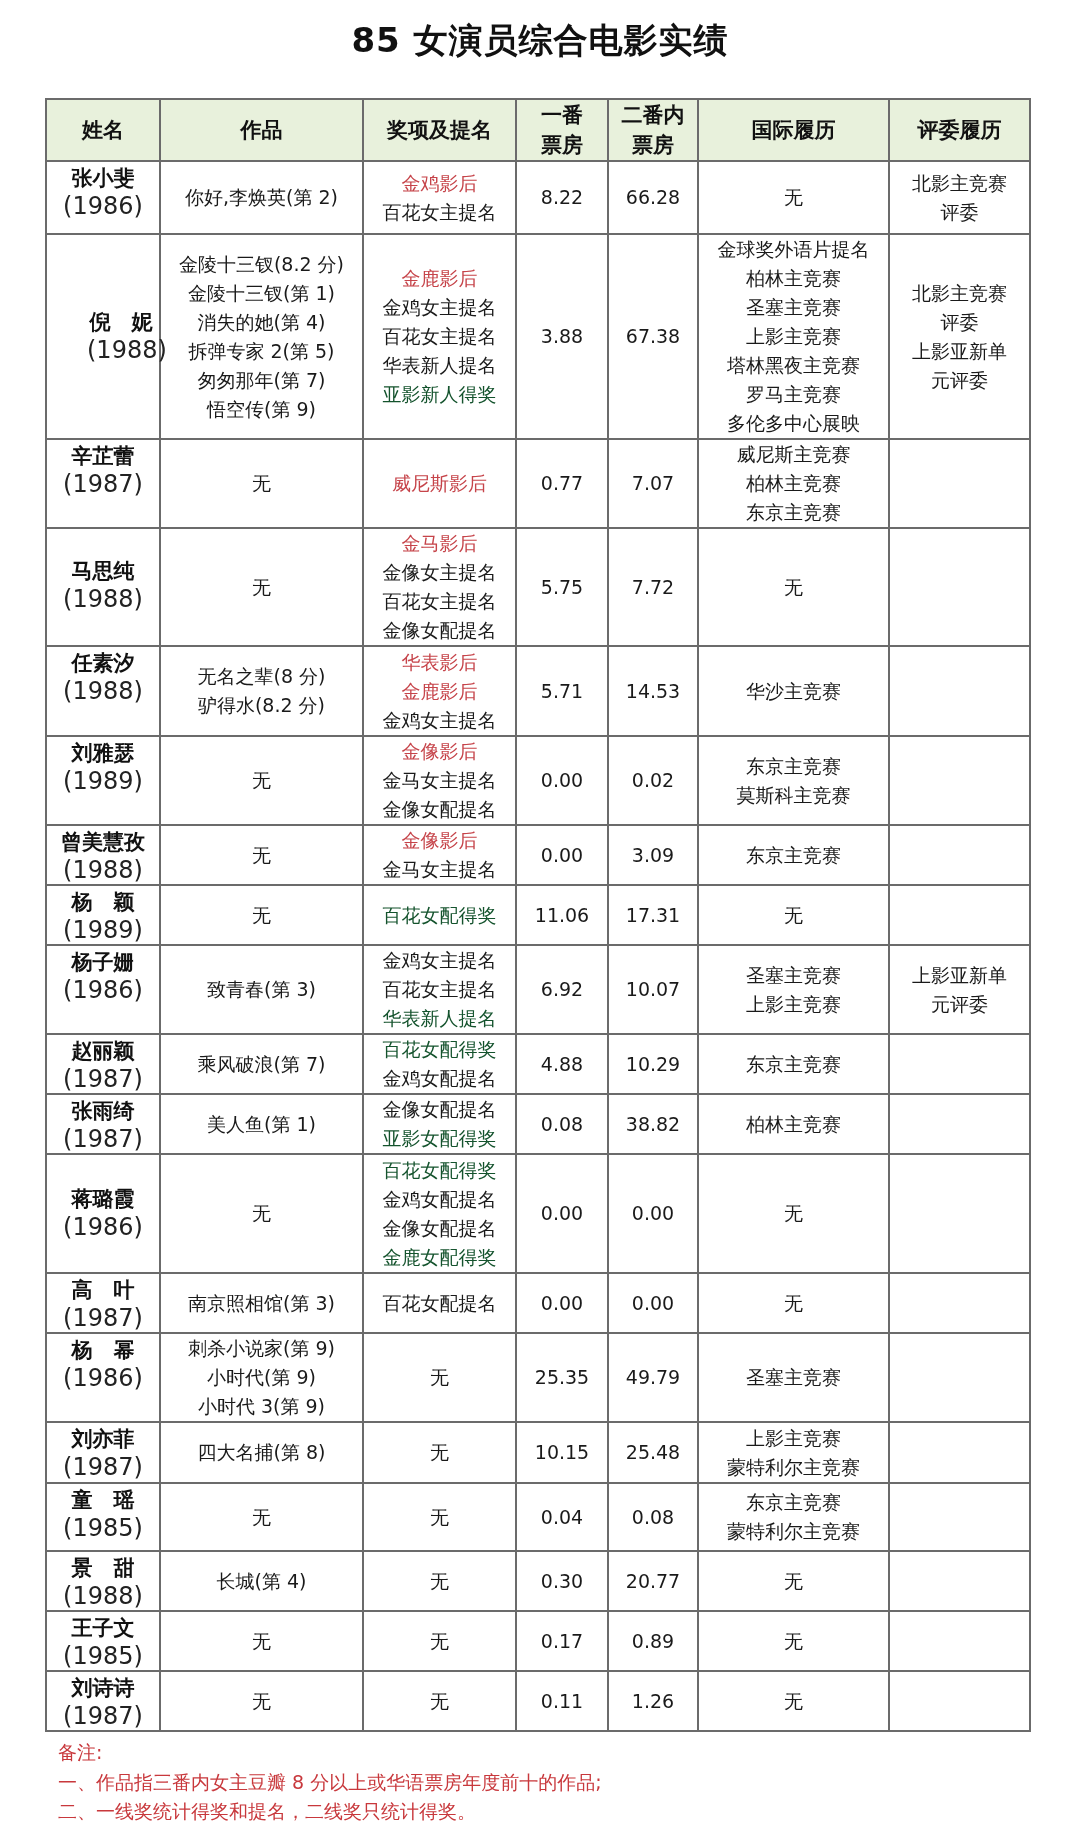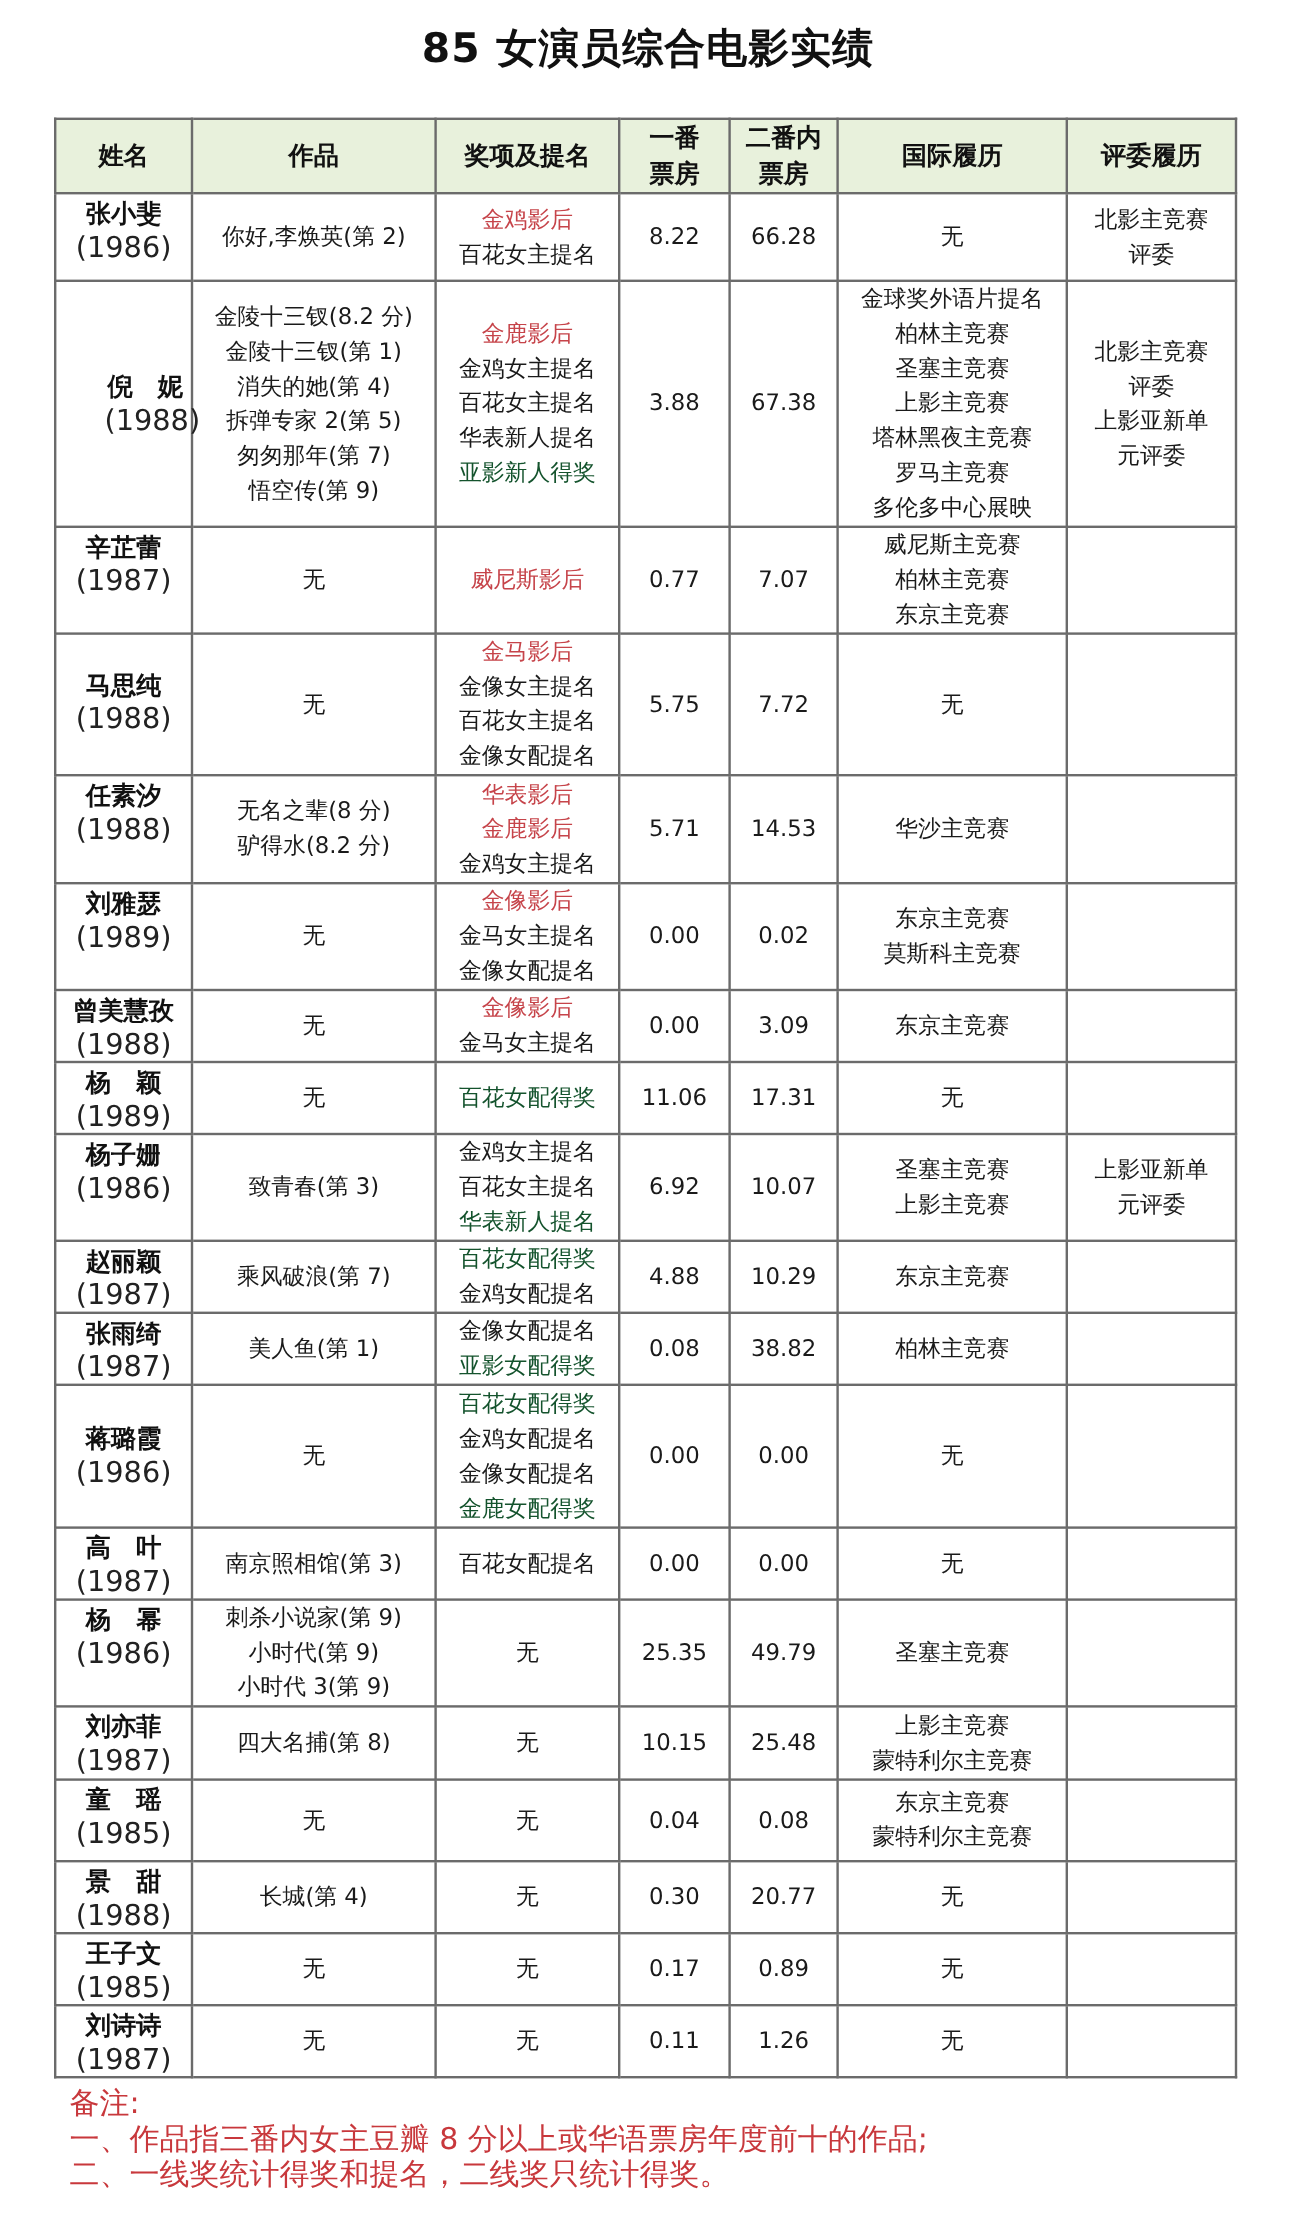--- a/index.html
+++ b/index.html
@@ -12,21 +12,21 @@
   table.grid th, table.grid td { border: 2px solid #6b6b6b; text-align: center; vertical-align: middle;
                padding: 0 4px; font-size: 19px; line-height: 29px; }
   table.grid th { background: #e8f1dc; font-weight: bold; font-size: 21px; line-height: 30px; color: #111; }
   col.c-name { width: 114px; } col.c-works { width: 203px; } col.c-awards { width: 153px; }
   col.c-box1 { width: 92px; } col.c-box2 { width: 90px; } col.c-intl { width: 191px; } col.c-jury { width: 141px; }
   .name { font-weight: bold; font-size: 21px; line-height: 28px; display: block; color: #111; }
   .year { display: block; font-size: 24px; line-height: 28px; color: #222; }
   .line { display: block; }
   .red { color: #c6444a; }
   .blue { color: #14532d; }
-  .notes { position: absolute; left: 58px; top: 1738px; color: #c8383c; font-size: 25px; line-height: 29.5px; }
+  .notes { position: absolute; left: 58px; top: 1738px; color: #c8383c; font-size: 19px; line-height: 29.5px; }
   .notes div { white-space: nowrap; }
 </style>
 </head>
 <body>
 
 <div class="title">85 女演员综合电影实绩</div>
 
 <table class="grid">
   <colgroup>
     <col class="c-name">

